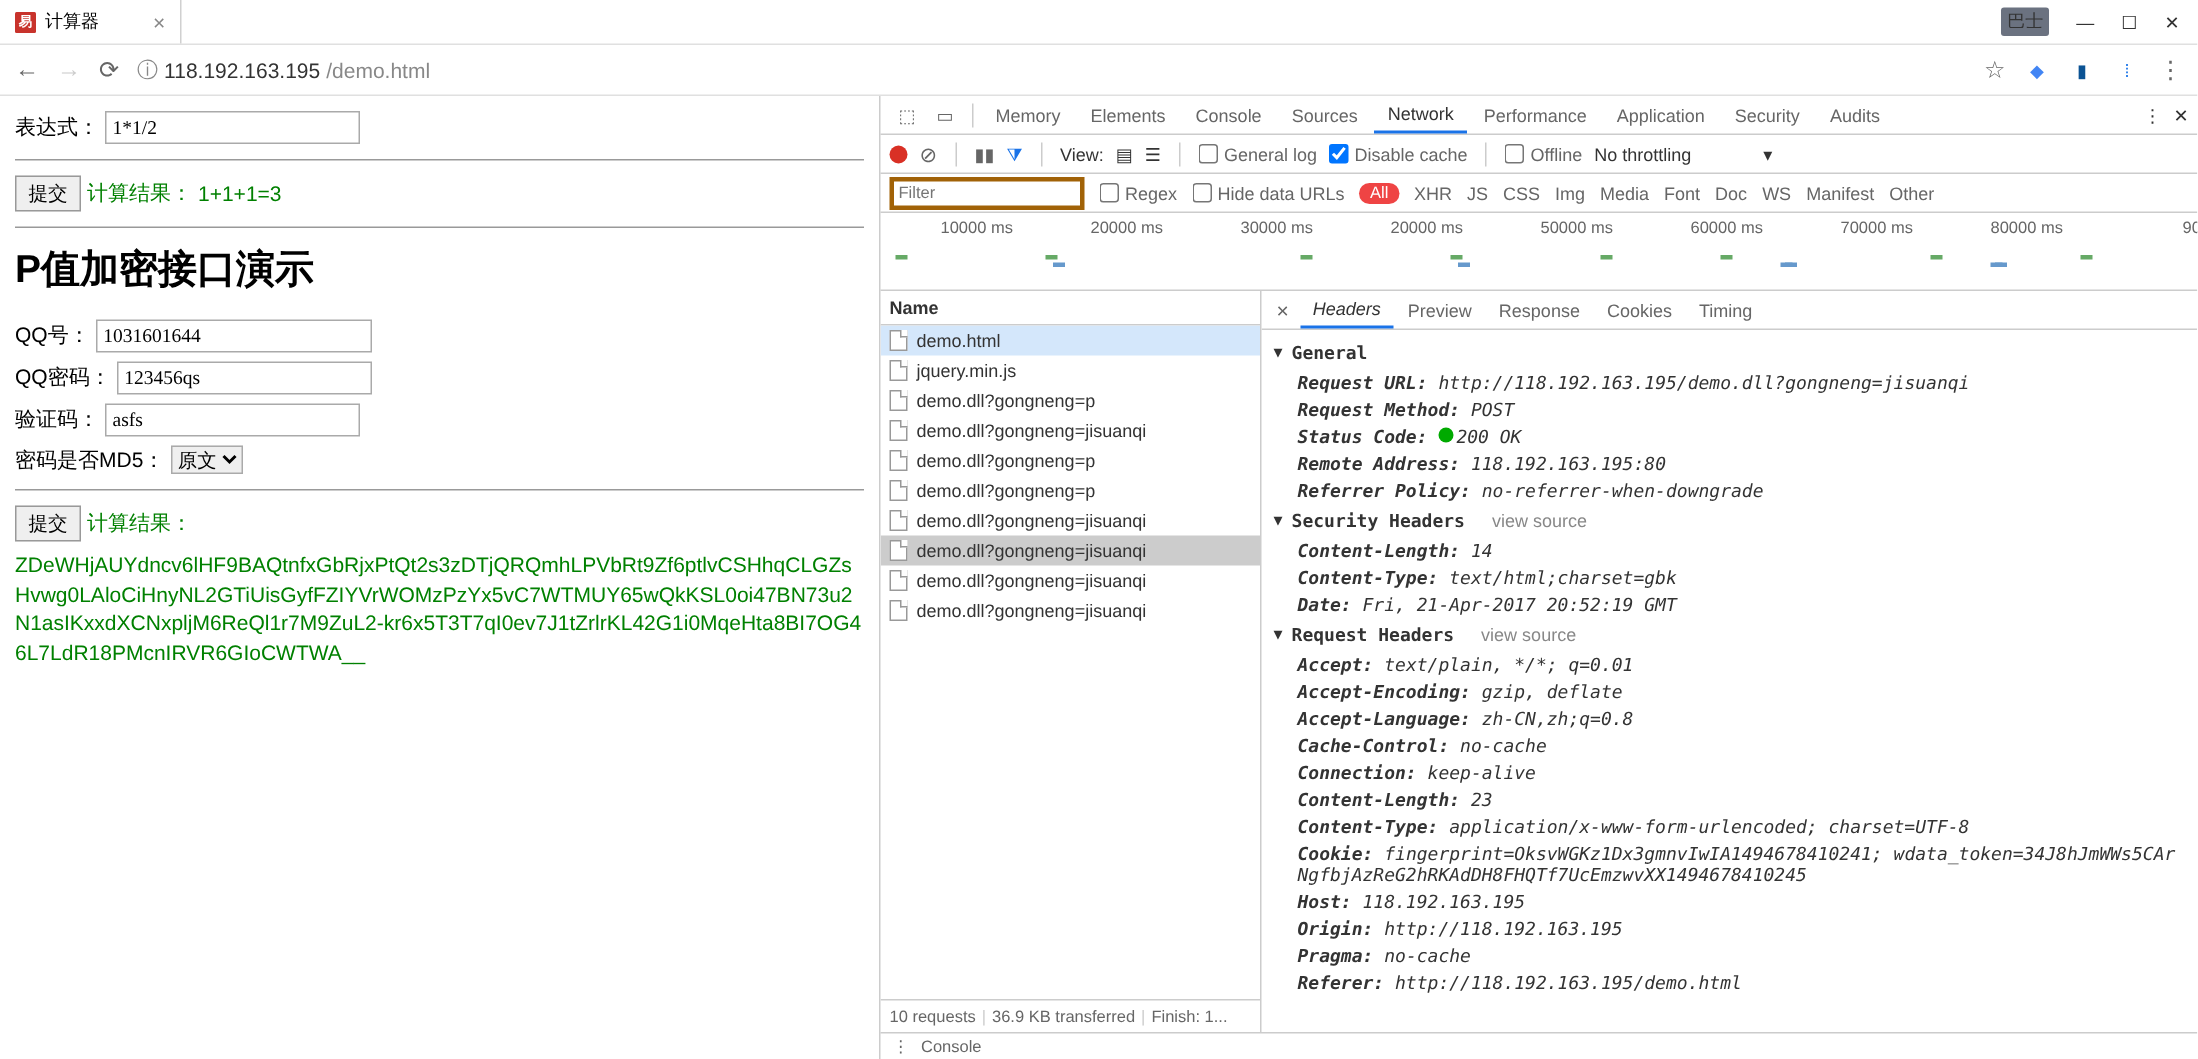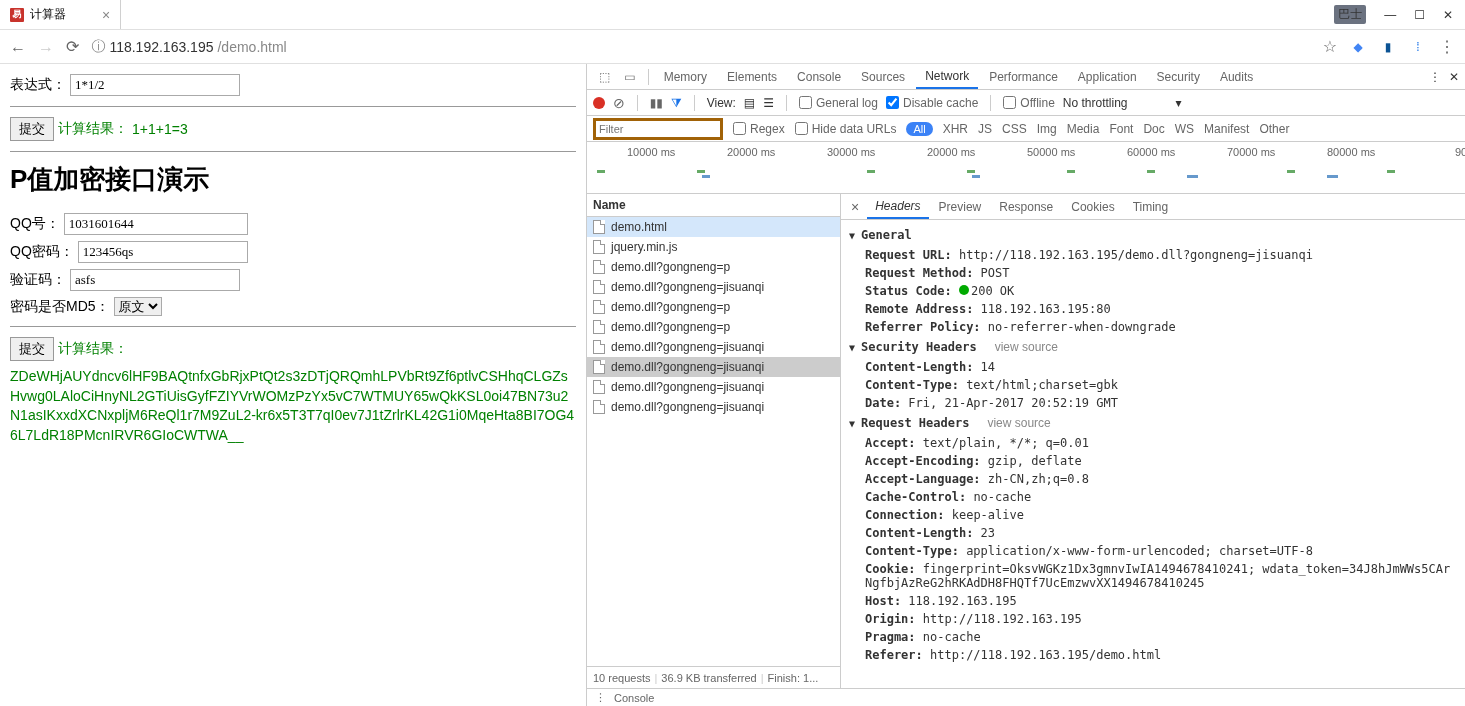--- a/index.html
+++ b/index.html
@@ -49,21 +49,21 @@
 .dt-toolbar { height: 26px; display: flex; align-items: center; border-bottom: 1px solid #ccc; padding: 0 6px; gap: 8px; }
 .rec { width: 12px; height: 12px; background: #d93025; border-radius: 50%; }
 .no-circle { color: #666; font-size: 14px; }
 .cam { color: #666; }
 .funnel { color: #1a73e8; }
 .cb { display: flex; align-items: center; gap: 4px; color: #666; }
 .cb input { margin: 0; }
 
 .dt-filter { height: 26px; display: flex; align-items: center; border-bottom: 1px solid #ccc; padding: 0 6px; gap: 10px; }
 .filter-input { border: 3px solid #a16207; padding: 2px 3px; width: 130px; font-size: 11px; color: #888; }
-.pill { background: #3b82f6; color: #fff; border-radius: 8px; padding: 1px 7px; font-size: 11px; }
+.pill { background: #ef4444; color: #fff; border-radius: 8px; padding: 1px 7px; font-size: 11px; }
 .ft { color: #666; cursor: pointer; }
 
 .timeline { height: 52px; border-bottom: 1px solid #ccc; position: relative; font-size: 11px; color: #666; }
 .tick { position: absolute; top: 4px; }
 .mark { position: absolute; width: 8px; height: 3px; top: 28px; }
 .mark.g { background: #6a6; }
 .mark.b { background: #69c; }
 
 .dt-main { flex: 1; display: flex; overflow: hidden; }
 
@@ -82,21 +82,21 @@
 
 .details { flex: 1; display: flex; flex-direction: column; overflow: hidden; }
 .det-tabs { height: 26px; display: flex; align-items: center; border-bottom: 1px solid #ccc; padding: 0 4px; gap: 2px; }
 .det-close { color: #666; padding: 0 6px; font-size: 14px; }
 .det-tab { padding: 4px 8px; color: #666; cursor: pointer; }
 .det-tab.active { color: #333; border-bottom: 2px solid #1a73e8; font-style: italic; }
 .det-body { flex: 1; overflow: auto; padding: 4px 0; font-family: Menlo, Consolas, monospace; font-size: 12px; }
 .sec-head { font-weight: bold; padding: 4px 8px; display: flex; align-items: center; gap: 6px; }
 .tri { font-size: 10px; color: #333; }
 .view-src { color: #888; font-weight: normal; margin-left: 12px; font-family: "Segoe UI",Arial,sans-serif; cursor: pointer; }
-.kv { padding: 2px 8px 2px 24px; word-break: break-all; }
+.kv { padding: 2px 8px 2px 24px; word-break: break-all; font-style: italic; }
 .kv b { font-weight: bold; }
 .status-dot { display: inline-block; width: 10px; height: 10px; background: #0a0; border-radius: 50%; margin-right: 2px; }
 
 .drawer { height: 18px; border-top: 1px solid #ccc; display: flex; align-items: center; padding: 0 8px; color: #666; font-size: 11px; gap: 8px; }
 </style>
 </head>
 <body>
 
 <div class="browser">
 

